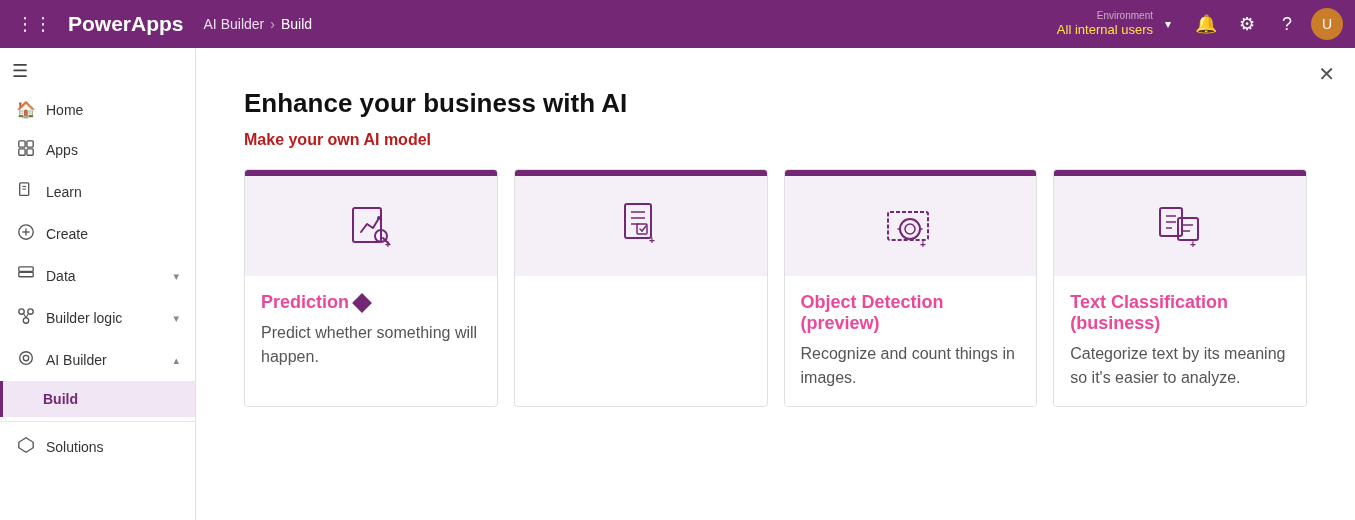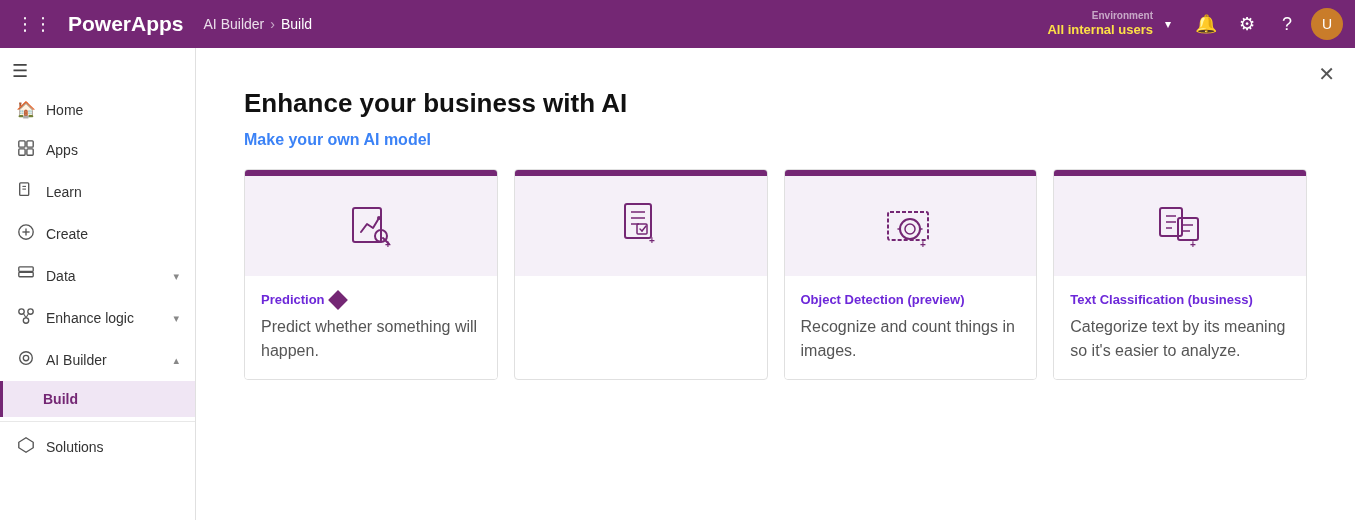--- a/index.html
+++ b/index.html
@@ -43,21 +43,20 @@
     }
     .topnav-spacer { flex: 1; }
     .topnav-env {
       display: flex;
       flex-direction: column;
       align-items: flex-end;
       color: rgba(255,255,255,0.85);
       font-size: 11px;
       line-height: 1.3;
       cursor: pointer;
-      font-weight: bold;
     }
     .topnav-env .env-label { font-size: 10px; opacity: 0.7; }
     .topnav-env .env-name { font-size: 13px; color: #fde047; margin-left: 47px; }
     .topnav-chevron { color: white; font-size: 12px; cursor: pointer; }
     .topnav-icons {
       display: flex;
       align-items: center;
       gap: 8px;
       margin-left: 8px;
     }
@@ -174,21 +173,21 @@
       line-height: 1.5;
     }
     .content-subtitle a {
       color: #742774;
       text-decoration: none;
       cursor: pointer;
     }
     .section-title {
       font-size: 16px;
       font-weight: 600;
-      color: #3b82f6;
+      color: #b91c1c;
       margin-bottom: 20px;
     }
 
     
     .cards-grid {
       display: grid;
       grid-template-columns: repeat(4, 1fr);
       gap: 16px;
     }
     .card {
@@ -211,23 +210,23 @@
     }
     .card-illustration svg {
       width: 64px;
       height: 64px;
     }
     .card-body {
       padding: 16px;
       background: #fff;
     }
     .card-title {
-      font-size: 13px;
+      font-size: 18px;
       font-weight: 600;
-      color: #6d28d9;
+      color: #ec4899;
       margin-bottom: 8px;
       display: flex;
       align-items: center;
       gap: 6px;
     }
     .card-desc {
       font-size: 16px;
       color: #555;
       line-height: 1.5;
     }
@@ -320,21 +319,21 @@
     <div class="sidebar-item">
       <span class="icon">
         <svg width="18" height="18" viewBox="0 0 20 20">
             <circle cx="5" cy="5" r="3" fill="none" stroke="#555" stroke-width="1.5"></circle>
             <circle cx="15" cy="5" r="3" fill="none" stroke="#555" stroke-width="1.5"></circle>
             <circle cx="10" cy="15" r="3" fill="none" stroke="#555" stroke-width="1.5"></circle>
             <line x1="7" y1="7" x2="10" y2="12" stroke="#555" stroke-width="1.2"></line>
             <line x1="13" y1="7" x2="10" y2="12" stroke="#555" stroke-width="1.2"></line>
           </svg>
       </span>
-      <span>Enhance logic</span>
+      <span>Builder logic</span>
       <span class="chevron">▾</span>
     </div>
     <div class="sidebar-item">
       <span class="icon">
         <svg width="18" height="18" viewBox="0 0 20 20">
             <circle cx="10" cy="10" r="7" fill="none" stroke="#555" stroke-width="1.5"></circle>
             <circle cx="10" cy="10" r="3" fill="none" stroke="#555" stroke-width="1.5"></circle>
           </svg>
       </span>
       <span>AI Builder</span>

